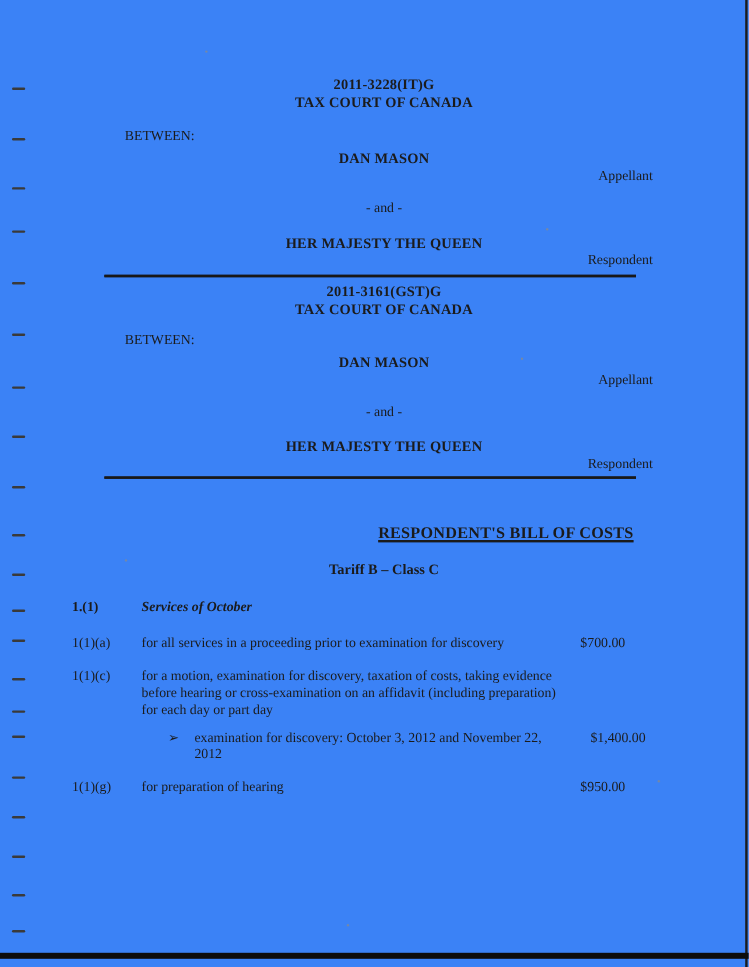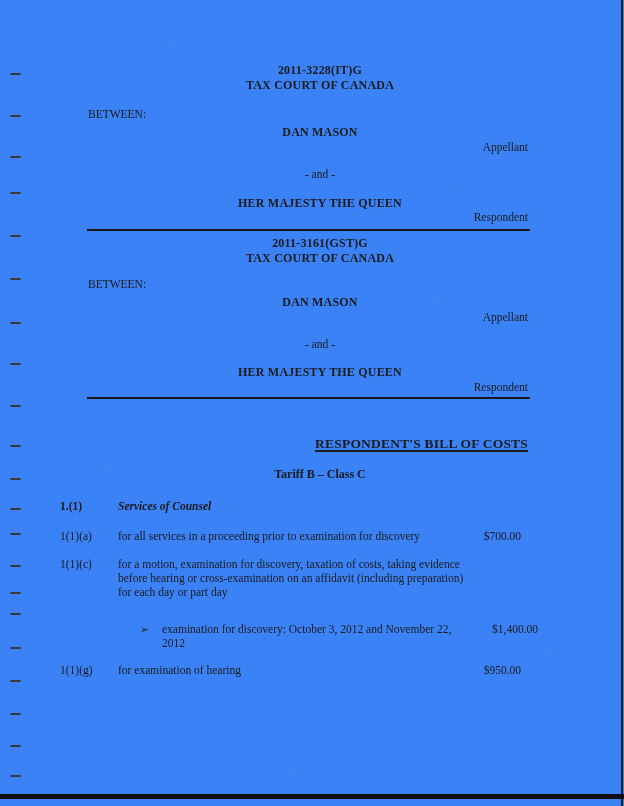--- a/index.html
+++ b/index.html
@@ -35,21 +35,21 @@
   .scan-bottom-bar {
     position: absolute;
     left: 0; top: 794px;
     width: 624px; height: 5px;
     background: #0d0d0d;
   }
   .speck { position: absolute; background: #8a8a8a; width: 2px; height: 2px; border-radius: 50%; opacity: .7; }
 
   
   .caption { position: absolute; left: 88px; width: 440px; }
-  .cap-line { position: absolute; left: 0; width: 440px; }
+  .cap-line { position: absolute; left: 16px; width: 440px; }
   .cap-center { left: 24px; width: 416px; text-align: center; }
   .cap-right { text-align: right; }
   .docket, .court, .party-name { font-weight: bold; font-size: 12px; letter-spacing: .2px; }
 
   .caption-divider {
     position: absolute;
     left: 87px; width: 443px; height: 2px;
     background: #181818;
     box-shadow: 0 0 0.5px #181818;
   }
@@ -73,21 +73,21 @@
 
   .section-heading-row { position: absolute; top: 499px; left: 60px; width: 461px; display: flex; }
   .section-number { font-weight: bold; width: 58px; flex: none; }
   .section-title { font-weight: bold; font-style: italic; }
 
   .items { position: absolute; top: 529px; left: 60px; width: 461px; }
   .item-row { display: flex; align-items: flex-start; margin-bottom: 14px; }
   .item-ref { width: 58px; flex: none; }
   .item-desc { width: 352px; flex: none; }
   .item-amount { flex: 1; text-align: right; white-space: nowrap; }
-  .row-c { margin-bottom: 23px; }
+  .row-c { margin-bottom: 9px; }
   .row-bullet { margin-bottom: 13px; }
   .bullet-indent { display: flex; align-items: flex-start; padding-left: 22px; }
   .bullet-glyph { width: 22px; flex: none; font-size: 11px; }
   .bullet-text { width: 292px; flex: none; }
 </style>
 </head>
 <body>
 
 <div class="page">
 
@@ -147,21 +147,21 @@
     <div class="cap-line cap-right" style="top:144px;">Respondent</div>
   </div>
 
   <div class="caption-divider" style="top:397px;"></div>
 
   <div class="doc-title"><span>RESPONDENT'S BILL OF COSTS</span></div>
   <div class="tariff-subtitle">Tariff B – Class C</div>
 
   <div class="section-heading-row">
     <span class="section-number">1.(1)</span>
-    <span class="section-title">Services of Counsel</span>
+    <span class="section-title">Services of October</span>
   </div>
 
   <div class="items">
 
     <div class="item-row">
       <span class="item-ref">1(1)(a)</span>
       <span class="item-desc">for all services in a proceeding prior to examination for discovery</span>
       <span class="item-amount">$700.00</span>
     </div>
 
@@ -176,18 +176,18 @@
       <span class="item-ref"></span>
       <span class="item-desc bullet-indent">
         <span class="bullet-glyph">➢</span>
         <span class="bullet-text">examination for discovery: October 3, 2012 and November 22, 2012</span>
       </span>
       <span class="item-amount">$1,400.00</span>
     </div>
 
     <div class="item-row">
       <span class="item-ref">1(1)(g)</span>
-      <span class="item-desc">for examination of hearing</span>
+      <span class="item-desc">for preparation of hearing</span>
       <span class="item-amount">$950.00</span>
     </div>
 
   </div>
 </div>
 
 </body></html>

